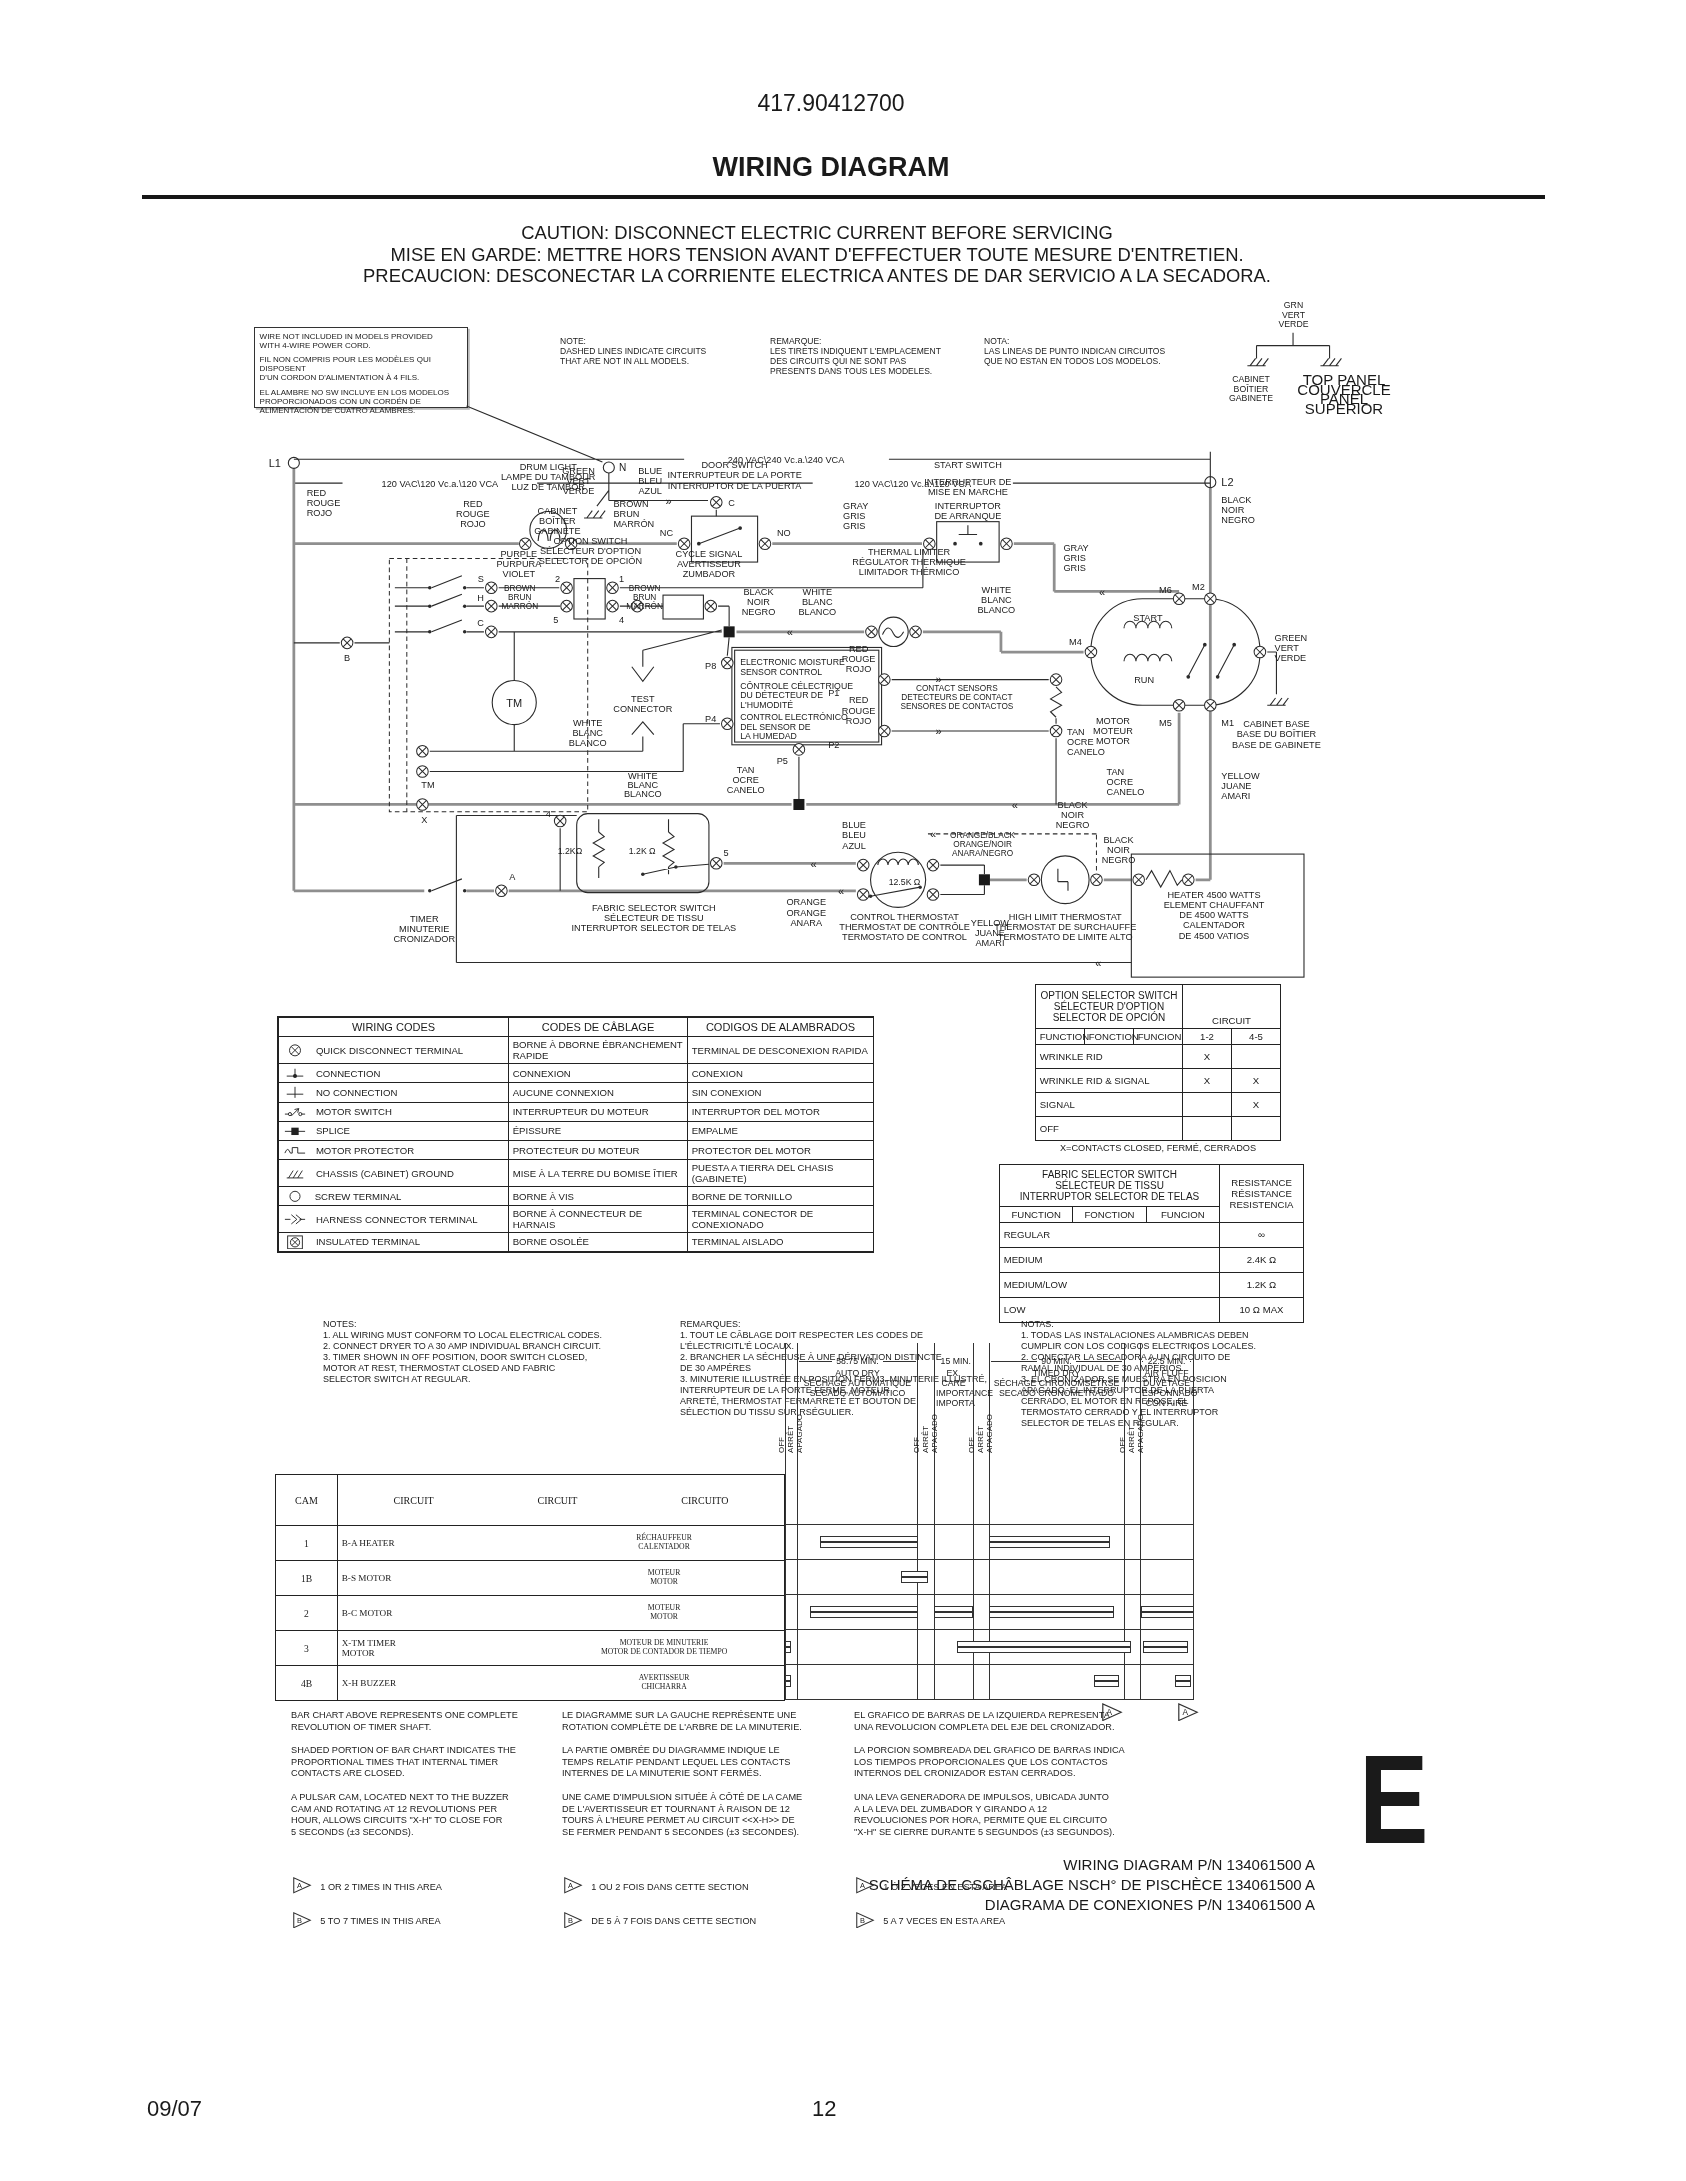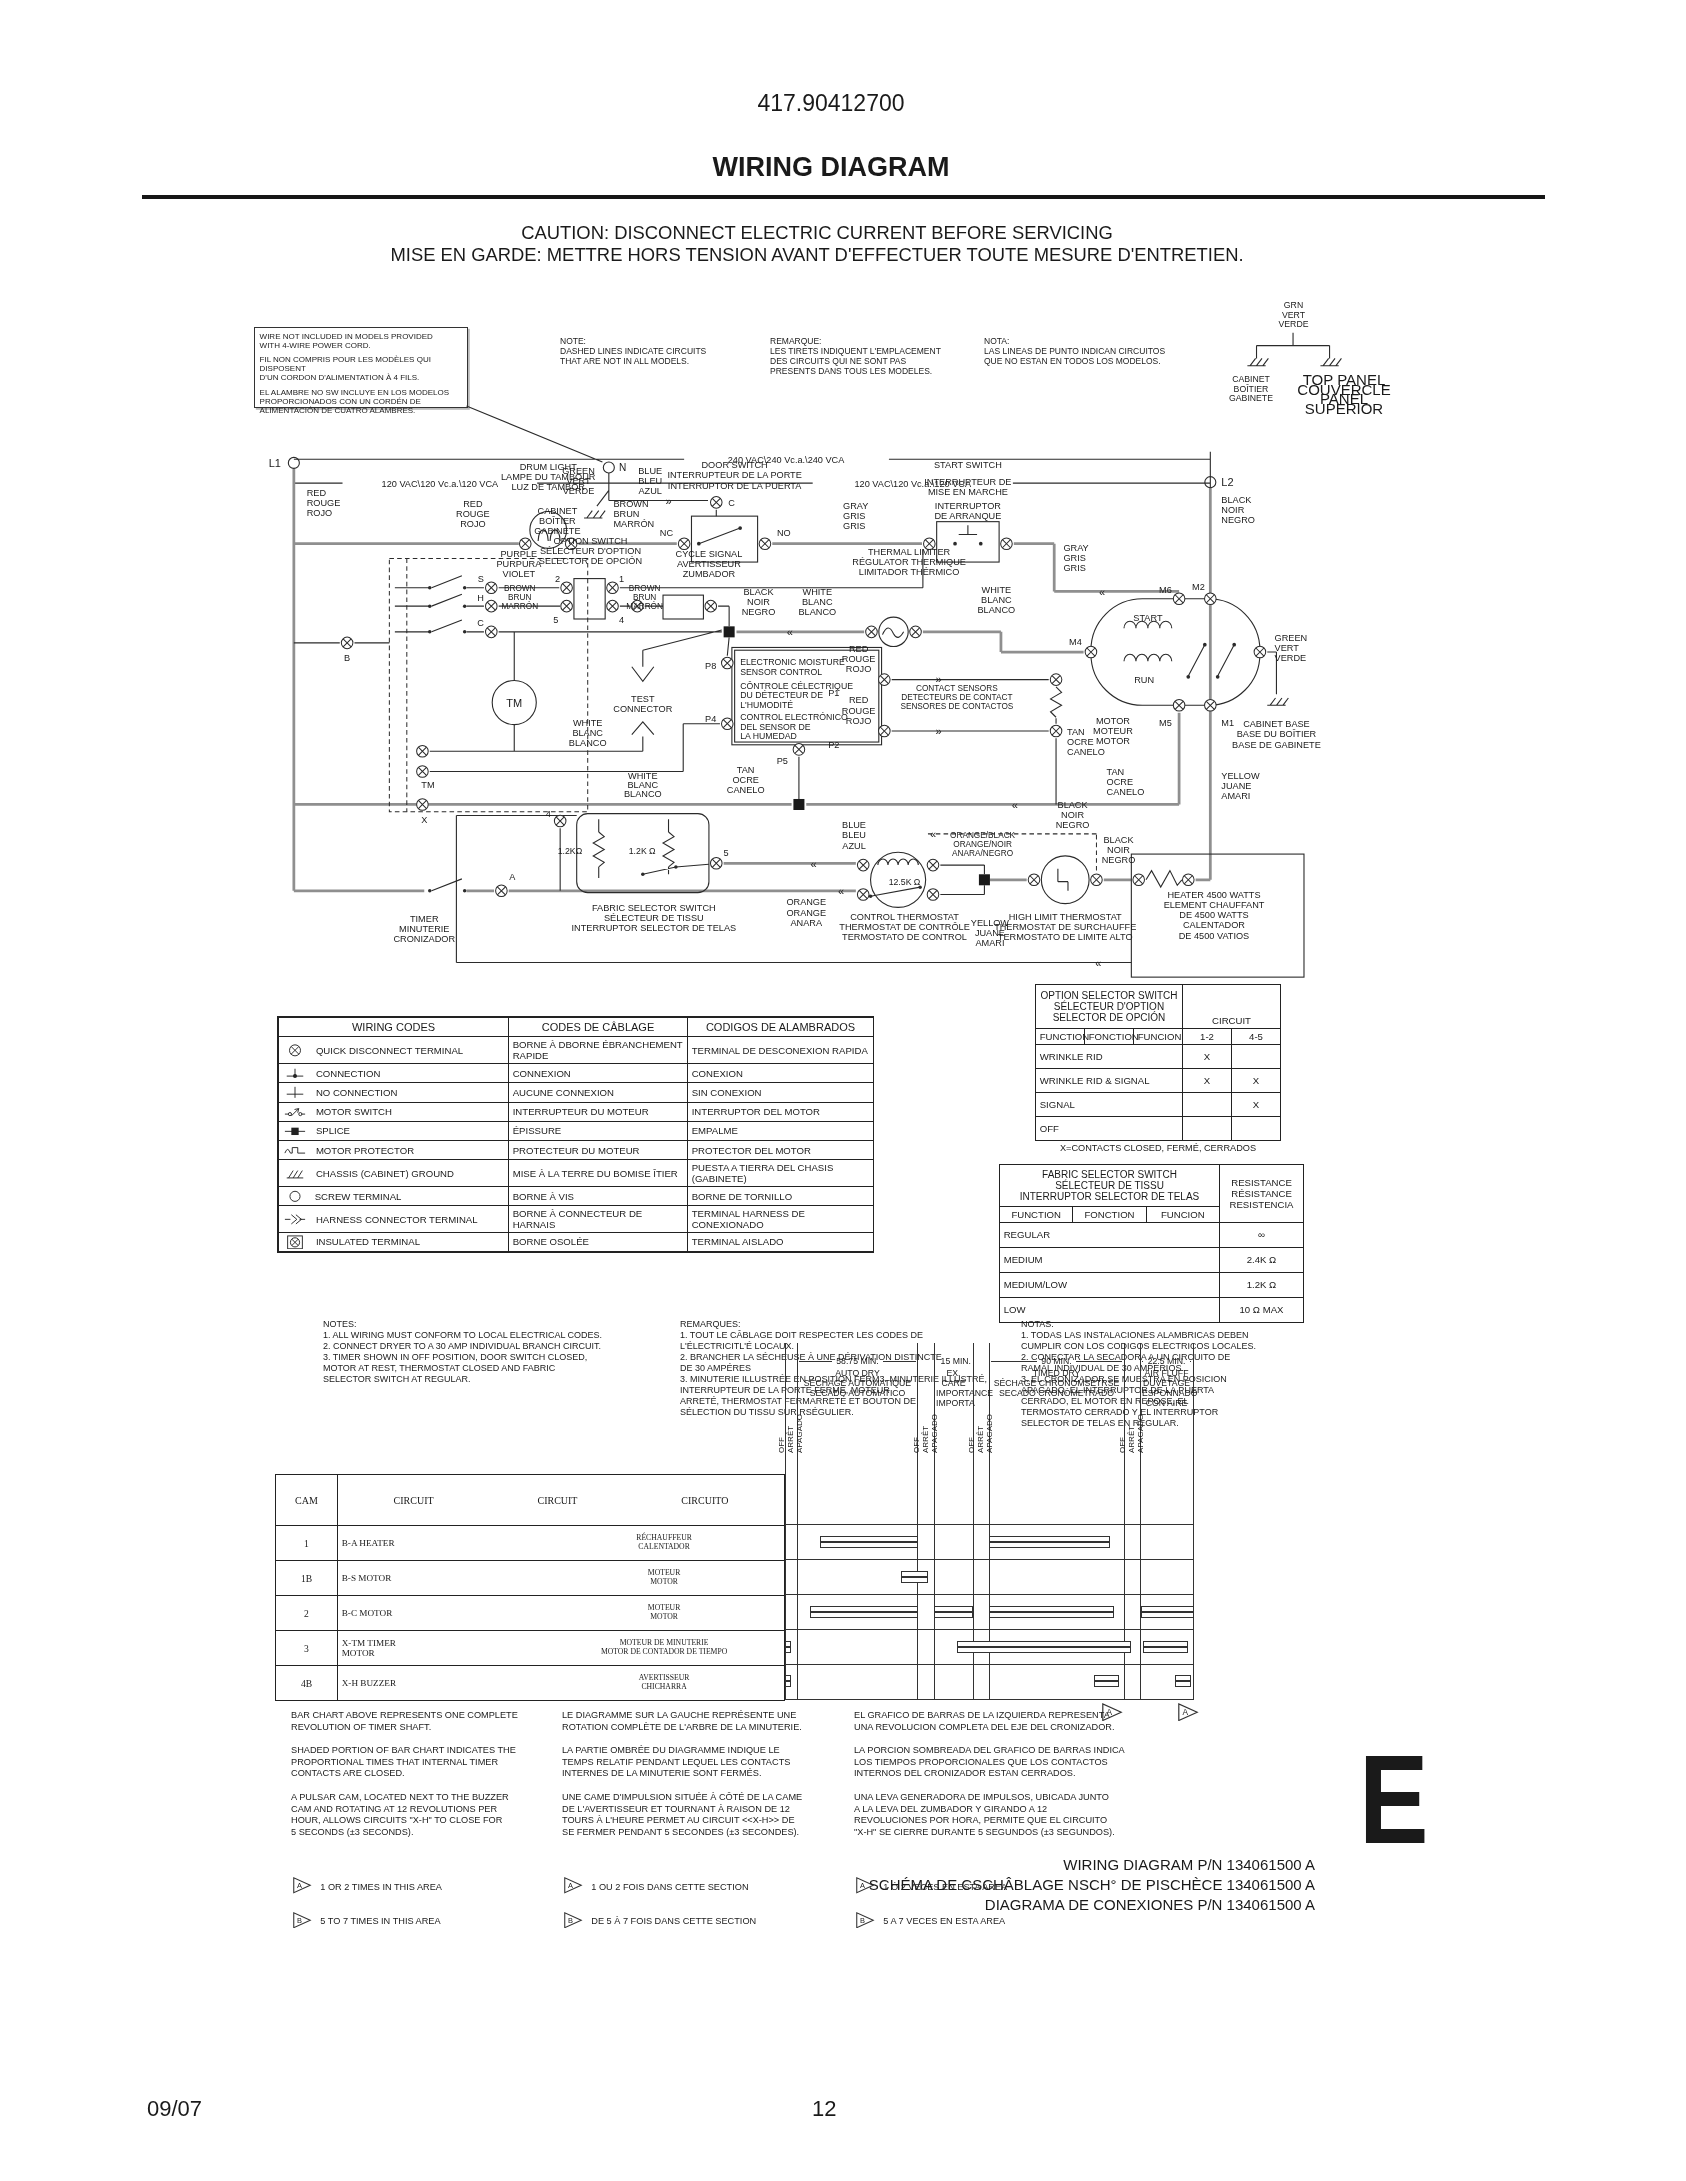--- a/index.html
+++ b/index.html
@@ -49,20 +49,21 @@
 
 <div class="page">
 
   <div class="abs ctr" style="left:303px;top:90px;width:1056px;font-size:23px;">417.90412700</div>
   <div class="abs ctr" style="left:303px;top:152px;width:1056px;font-size:27px;font-weight:bold;">WIRING DIAGRAM</div>
   <div class="rule" style="left:142px;top:195px;width:1403px;height:3.7px;"></div>
 
   <div class="abs ctr" style="left:257px;top:222px;width:1120px;font-size:18.4px;line-height:21.6px;">
     <div>CAUTION: DISCONNECT ELECTRIC CURRENT BEFORE SERVICING</div>
     <div>MISE EN GARDE: METTRE HORS TENSION AVANT D'EFFECTUER  TOUTE MESURE D'ENTRETIEN.</div>
+    <div>PRECAUCION: DESCONECTAR LA CORRIENTE ELECTRICA  ANTES DE DAR SERVICIO A LA SECADORA.</div>
   </div>
 
   <div class="abs" style="left:254px;top:327px;width:214px;height:81px;border:1.3px solid #333;box-shadow:1.8px 1.8px 0 #bbb;padding:3.7px 4.6px;box-sizing:border-box;font-size:8px;line-height:9px;">
     <div class="pre" style="margin-bottom:5.5px;">WIRE NOT INCLUDED IN MODELS PROVIDED
 WITH 4-WIRE POWER CORD.</div>
     <div class="pre" style="margin-bottom:5.5px;">FIL NON COMPRIS POUR LES MODÈLES QUI DISPOSENT
 D'UN CORDON D'ALIMENTATION À 4 FILS.</div>
     <div class="pre">EL ALAMBRE NO SW INCLUYE EN LOS MODELOS
 PROPORCIONADOS CON UN CORDÉN DE
 ALIMENTACIÓN DE CUATRO ALAMBRES.</div>
@@ -446,21 +447,21 @@
               <div style="display:flex;align-items:center;gap:9.2px;">
                 <span class="sym">
                   <svg width="24" height="14.7" viewBox="0 0 26 16">
                     <path d="M2,8 H8 M18,8 H24 M9,3 L15,8 L9,13 M14,3 L20,8 L14,13" stroke="#222" fill="none"></path>
                   </svg>
                 </span>
                 <span>HARNESS CONNECTOR TERMINAL</span>
               </div>
             </td>
             <td class="c2">BORNE À CONNECTEUR DE HARNAIS</td>
-            <td>TERMINAL HARNESS DE CONEXIONADO</td>
+            <td>TERMINAL CONECTOR DE CONEXIONADO</td>
           </tr>
           <tr>
             <td class="c1">
               <div style="display:flex;align-items:center;gap:9.2px;">
                 <span class="sym">
                   <svg width="24" height="14.7" viewBox="0 0 26 16">
                     <rect x="5" y="1" width="16" height="14" fill="none" stroke="#222"></rect>
                     <circle cx="13" cy="8" r="5" fill="none" stroke="#222"></circle>
                     <path d="M9.5,4.5 L16.5,11.5 M9.5,11.5 L16.5,4.5" stroke="#222" fill="none"></path>
                   </svg>

